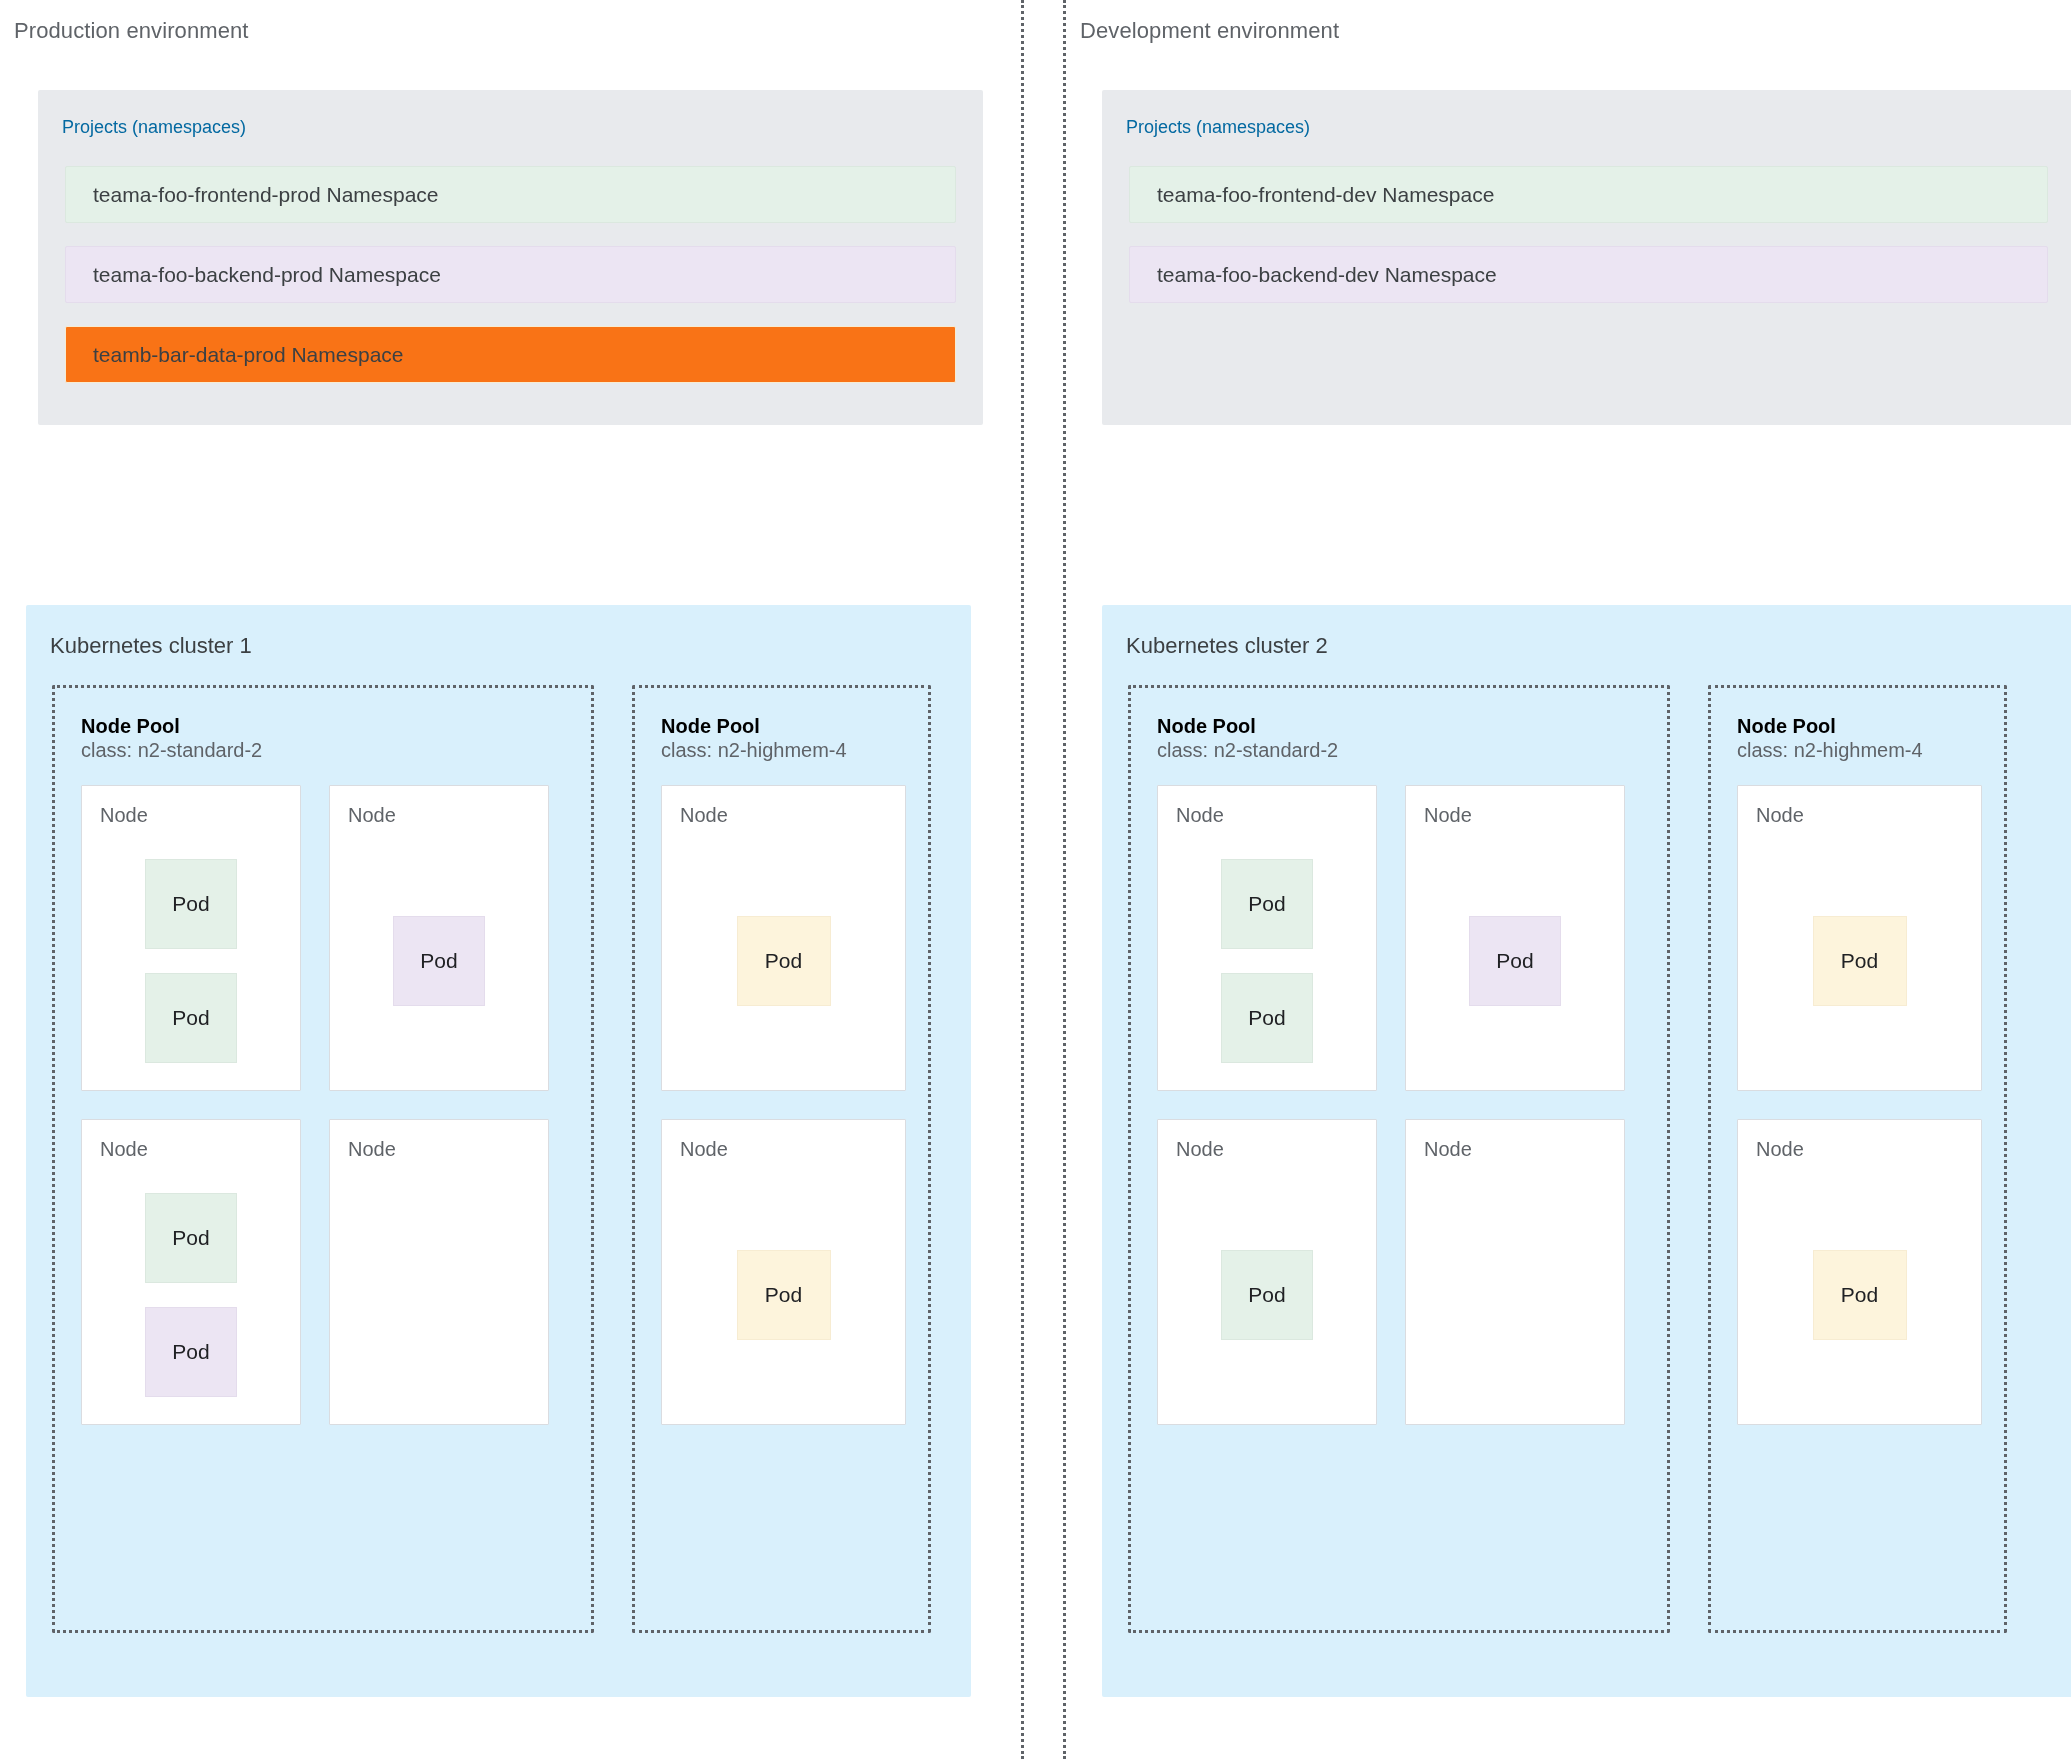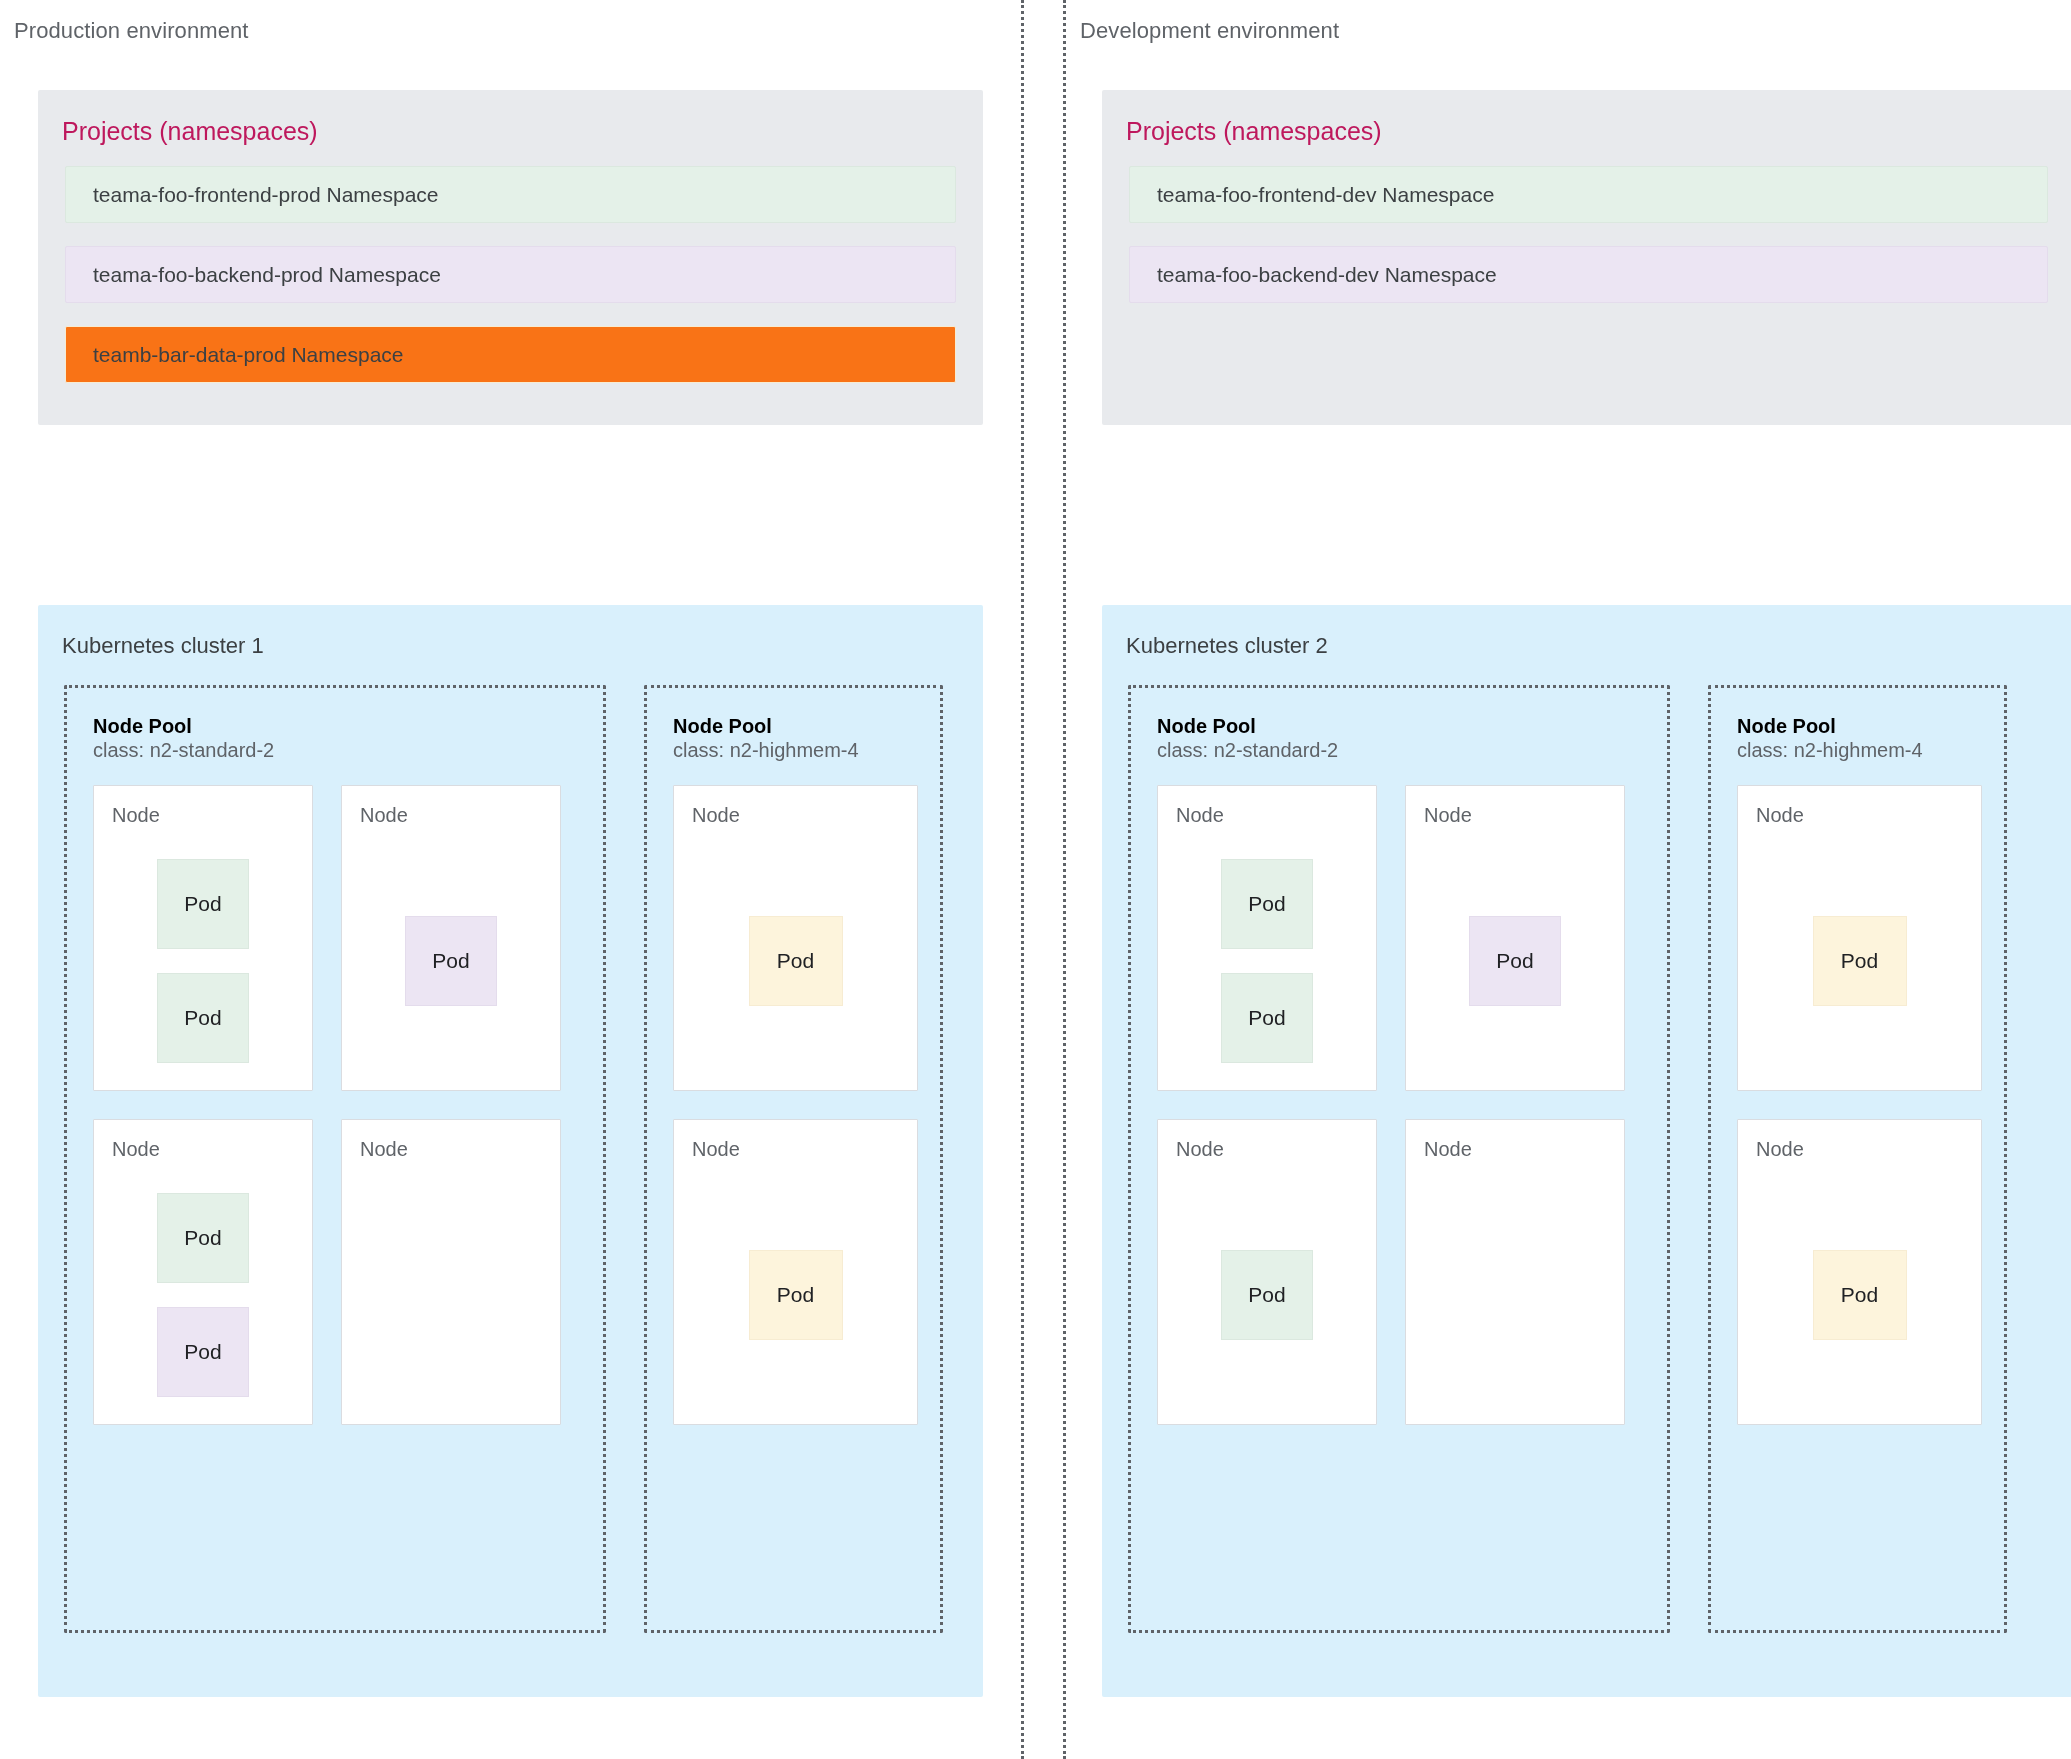--- a/index.html
+++ b/index.html
@@ -56,22 +56,22 @@
     background: #e8eaed;
     border-radius: 2px;
   }
   .env.prod .projects-panel { left: 38px; width: 945px; height: 335px; }
   .env.dev  .projects-panel { left: 39px; width: 973px; height: 335px; }
 
   .projects-label {
     position: absolute;
     top: 27px;
     left: 24px;
-    font-size: 25px;
-    color: #be185d;
+    font-size: 18px;
+    color: #0369a1;
     white-space: nowrap;
   }
 
   .ns-list {
     position: absolute;
     left: 27px;
     right: 27px;
     top: 76px;
   }
   .ns {
@@ -90,21 +90,21 @@
   .ns.purple { background: #ece5f3; border: 1px solid #e4dcec; }
   .ns.yellow { background: #f97316; border: 1px solid #f7ecd2; }
 
   
   .cluster-panel {
     position: absolute;
     top: 605px;
     background: #d9f0fc;
     border-radius: 2px;
   }
-  .env.prod .cluster-panel { left: 38px;  width: 945px; height: 1092px; }
+  .env.prod .cluster-panel { left: 26px;  width: 945px; height: 1092px; }
   .env.dev  .cluster-panel { left: 39px;  width: 1038px; height: 1092px; }
 
   .cluster-label {
     position: absolute;
     top: 28px;
     left: 24px;
     font-size: 22px;
     color: #3c4043;
     white-space: nowrap;
   }

